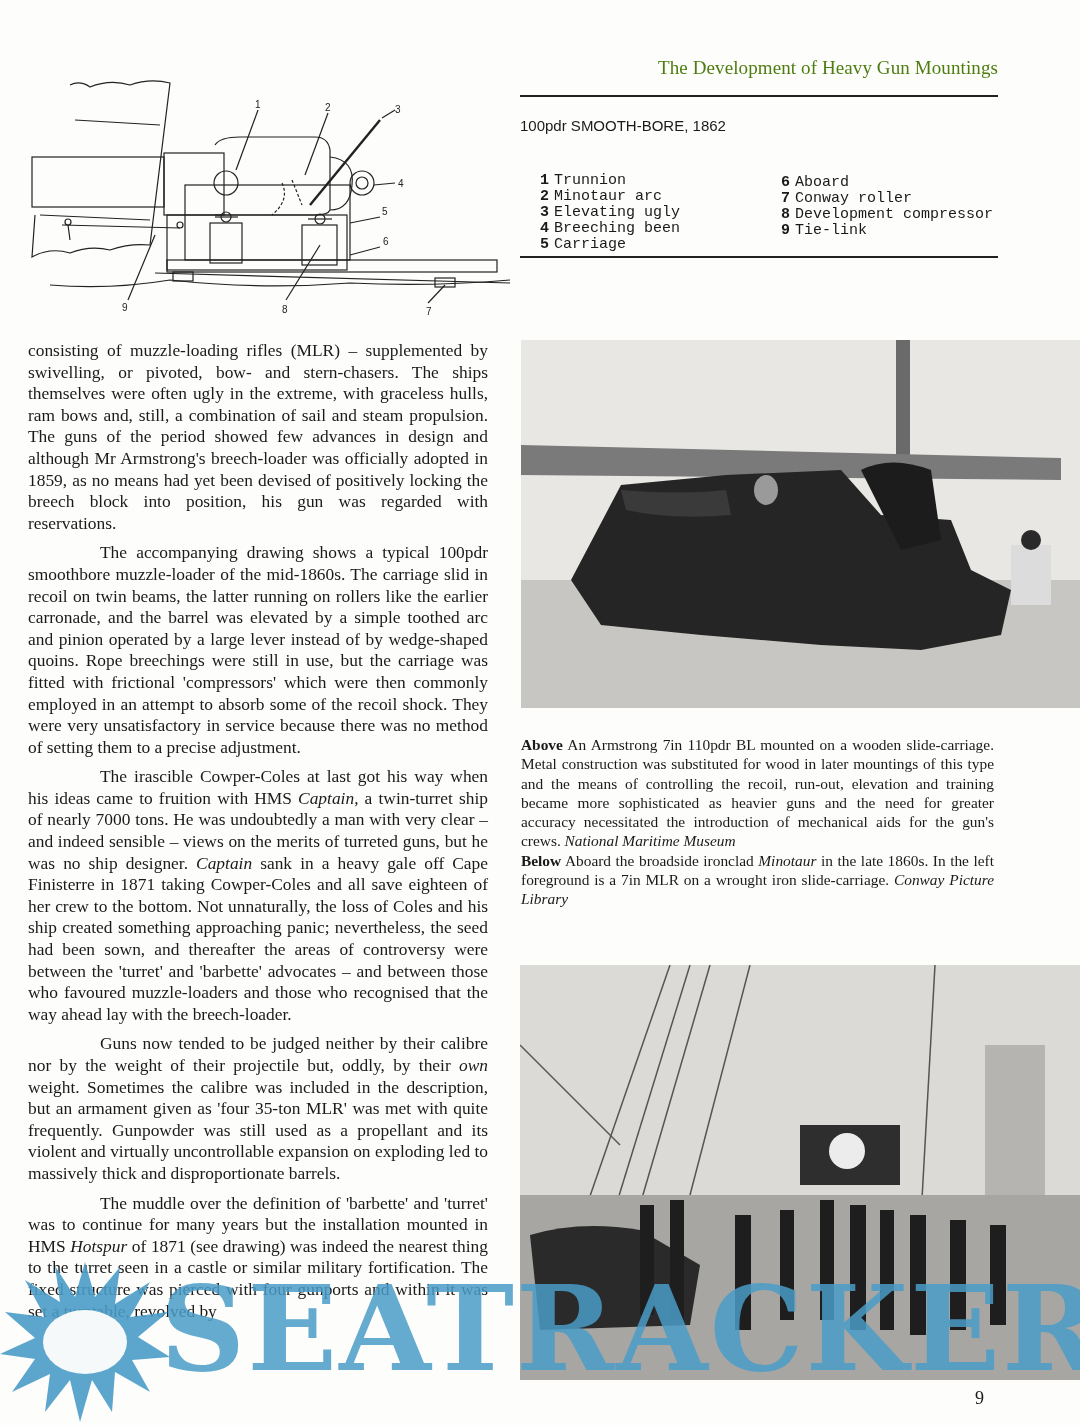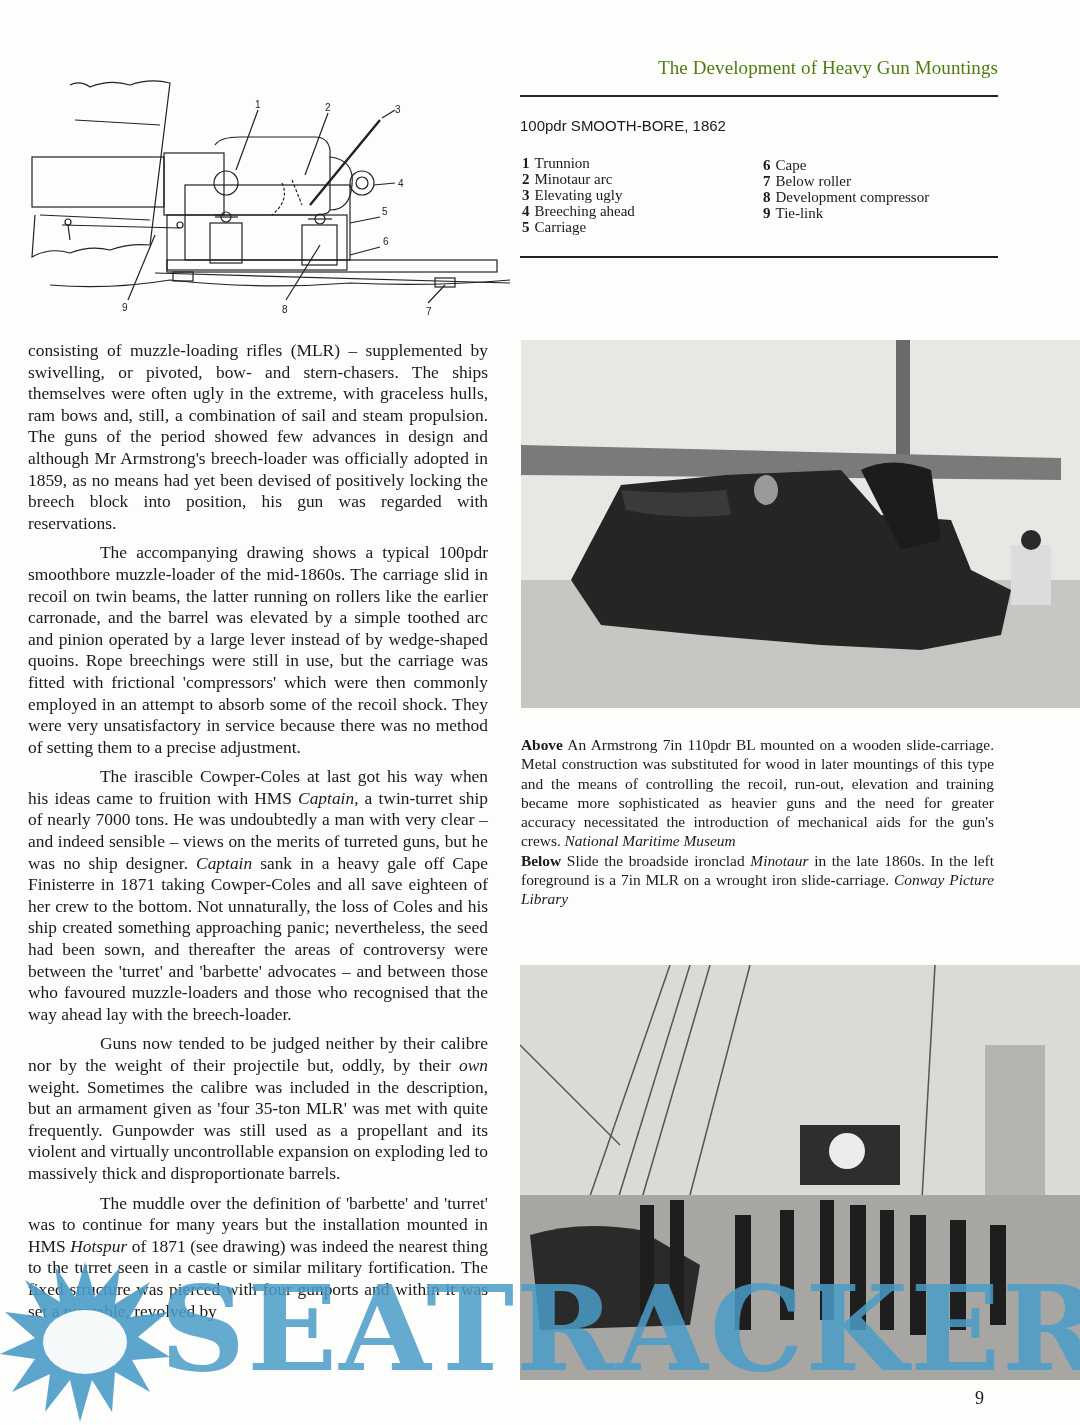--- a/index.html
+++ b/index.html
@@ -12,22 +12,22 @@
   .running-head {
     left: 520px; top: 57px; width: 478px; text-align: right;
     font-size: 19px; letter-spacing: 0.1px; color: #4d7c0f;
   }
   .rule { background: #222; height: 2px; }
   .key-title {
     left: 520px; top: 117px; width: 478px; text-align: left;
     font-family: "Liberation Sans", "DejaVu Sans", sans-serif; font-size: 15px;
   }
   .key-col {
-    font-family: Liberation Serif, serif; font-size: 15px;
-    line-height: 16px; list-style: none; margin: 0; padding: 0;
+    font-family: Liberation Mono, monospace; font-size: 15px;
+    line-height: 16px; list-style: none; margin: 18px; padding: 0;
   }
   .key-col li b { font-weight: bold; margin-right: 5px; }
   .diagram { left: 10px; top: 75px; width: 500px; height: 245px; }
   .col-text {
     left: 20px; width: 476px; font-size: 17.4px; line-height: 21.6px;
     text-align: justify; margin: 0;
   }
   .col-text p { margin: 8px; text-align: justify; }
   .col-text p.indent { text-indent: 72px; }
   .photo {
@@ -113,26 +113,26 @@
     <text x="272" y="238">8</text>
     <text x="112" y="236">9</text>
   </g>
 </svg>
 
 <div class="abs key-title">100pdr SMOOTH-BORE, 1862</div>
 <ul class="abs key-col" style="left:522px; top:155px;">
   <li><b>1</b><span>Trunnion</span></li>
   <li><b>2</b><span>Minotaur arc</span></li>
   <li><b>3</b><span>Elevating ugly</span></li>
-  <li><b>4</b><span>Breeching ahead</span></li>
+  <li><b>4</b><span>Breeching been</span></li>
   <li><b>5</b><span>Carriage</span></li>
 </ul>
 <ul class="abs key-col" style="left:763px; top:157px;">
-  <li><b>6</b><span>Cape</span></li>
-  <li><b>7</b><span>Below roller</span></li>
+  <li><b>6</b><span>Aboard</span></li>
+  <li><b>7</b><span>Conway roller</span></li>
   <li><b>8</b><span>Development compressor</span></li>
   <li><b>9</b><span>Tie-link</span></li>
 </ul>
 <div class="abs rule" style="left:520px; top:256px; width:478px; height:1.5px;"></div>
 
 <div class="abs col-text" style="top:332px;">
   <p>consisting of muzzle-loading rifles (MLR) – supplemented by swivelling, or pivoted, bow- and stern-chasers. The ships themselves were often ugly in the extreme, with graceless hulls, ram bows and, still, a combination of sail and steam propulsion. The guns of the period showed few advances in design and although Mr Armstrong's breech-loader was officially adopted in 1859, as no means had yet been devised of positively locking the breech block into position, his gun was regarded with reservations.</p>
   <p class="indent">The accompanying drawing shows a typical 100pdr smoothbore muzzle-loader of the mid-1860s. The carriage slid in recoil on twin beams, the latter running on rollers like the earlier carronade, and the barrel was elevated by a simple toothed arc and pinion operated by a large lever instead of by wedge-shaped quoins. Rope breechings were still in use, but the carriage was fitted with frictional 'compressors' which were then commonly employed in an attempt to absorb some of the recoil shock. They were very unsatisfactory in service because there was no method of setting them to a precise adjustment.</p>
   <p class="indent"><span>The irascible Cowper-Coles at last got his way when his ideas came to fruition with HMS </span><i>Captain</i><span>, a twin-turret ship of nearly 7000 tons. He was undoubtedly a man with very clear – and indeed sensible – views on the merits of turreted guns, but he was no ship designer. </span><i>Captain</i><span> sank in a heavy gale off Cape Finisterre in 1871 taking Cowper-Coles and all save eighteen of her crew to the bottom. Not unnaturally, the loss of Coles and his ship created something approaching panic; nevertheless, the seed had been sown, and thereafter the areas of controversy were between the 'turret' and 'barbette' advocates – and between those who favoured muzzle-loaders and those who recognised that the way ahead lay with the breech-loader.</span></p>
   <p class="indent"><span>Guns now tended to be judged neither by their calibre nor by the weight of their projectile but, oddly, by their </span><i>own</i><span> weight. Sometimes the calibre was included in the description, but an armament given as 'four 35-ton MLR' was met with quite frequently. Gunpowder was still used as a propellant and its violent and virtually uncontrollable expansion on exploding led to massively thick and disproportionate barrels.</span></p>
@@ -149,21 +149,21 @@
     <path d="M100 150 Q160 155 205 150 L210 175 Q150 180 105 170 Z" fill="#3a3a3a"></path>
     <ellipse cx="245" cy="150" rx="12" ry="15" fill="#9a9a9a"></ellipse>
     <path d="M340 130 Q370 115 410 130 L420 200 L380 210 Z" fill="#1c1c1c"></path>
     <rect x="490" y="205" width="40" height="60" fill="#dcdcdc"></rect>
     <circle cx="510" cy="200" r="10" fill="#2a2a2a"></circle>
   </svg>
 </div>
 
 <div class="abs caption">
   <p><b>Above</b><span> An Armstrong 7in 110pdr BL mounted on a wooden slide-carriage. Metal construction was substituted for wood in later mountings of this type and the means of controlling the recoil, run-out, elevation and training became more sophisticated as heavier guns and the need for greater accuracy necessitated the introduction of mechanical aids for the gun's crews. </span><i>National Maritime Museum</i></p>
-  <p><b>Below</b><span> Slide the broadside ironclad </span><i>Minotaur</i><span> in the late 1860s. In the left foreground is a 7in MLR on a wrought iron slide-carriage. </span><i>Conway Picture Library</i></p>
+  <p><b>Below</b><span> Aboard the broadside ironclad </span><i>Minotaur</i><span> in the late 1860s. In the left foreground is a 7in MLR on a wrought iron slide-carriage. </span><i>Conway Picture Library</i></p>
 </div>
 
 <div class="abs photo" style="left:520px; top:965px; width:560px; height:415px;">
   <svg width="560" height="415" viewBox="0 0 560 415">
     <rect x="0" y="0" width="560" height="415" fill="#dcdad6"></rect>
     <g stroke="#555" stroke-width="1.5">
       <line x1="150" y1="0" x2="60" y2="260"></line>
         <line x1="170" y1="0" x2="90" y2="260"></line>
       <line x1="190" y1="0" x2="120" y2="240"></line>
         <line x1="230" y1="0" x2="170" y2="230"></line>

